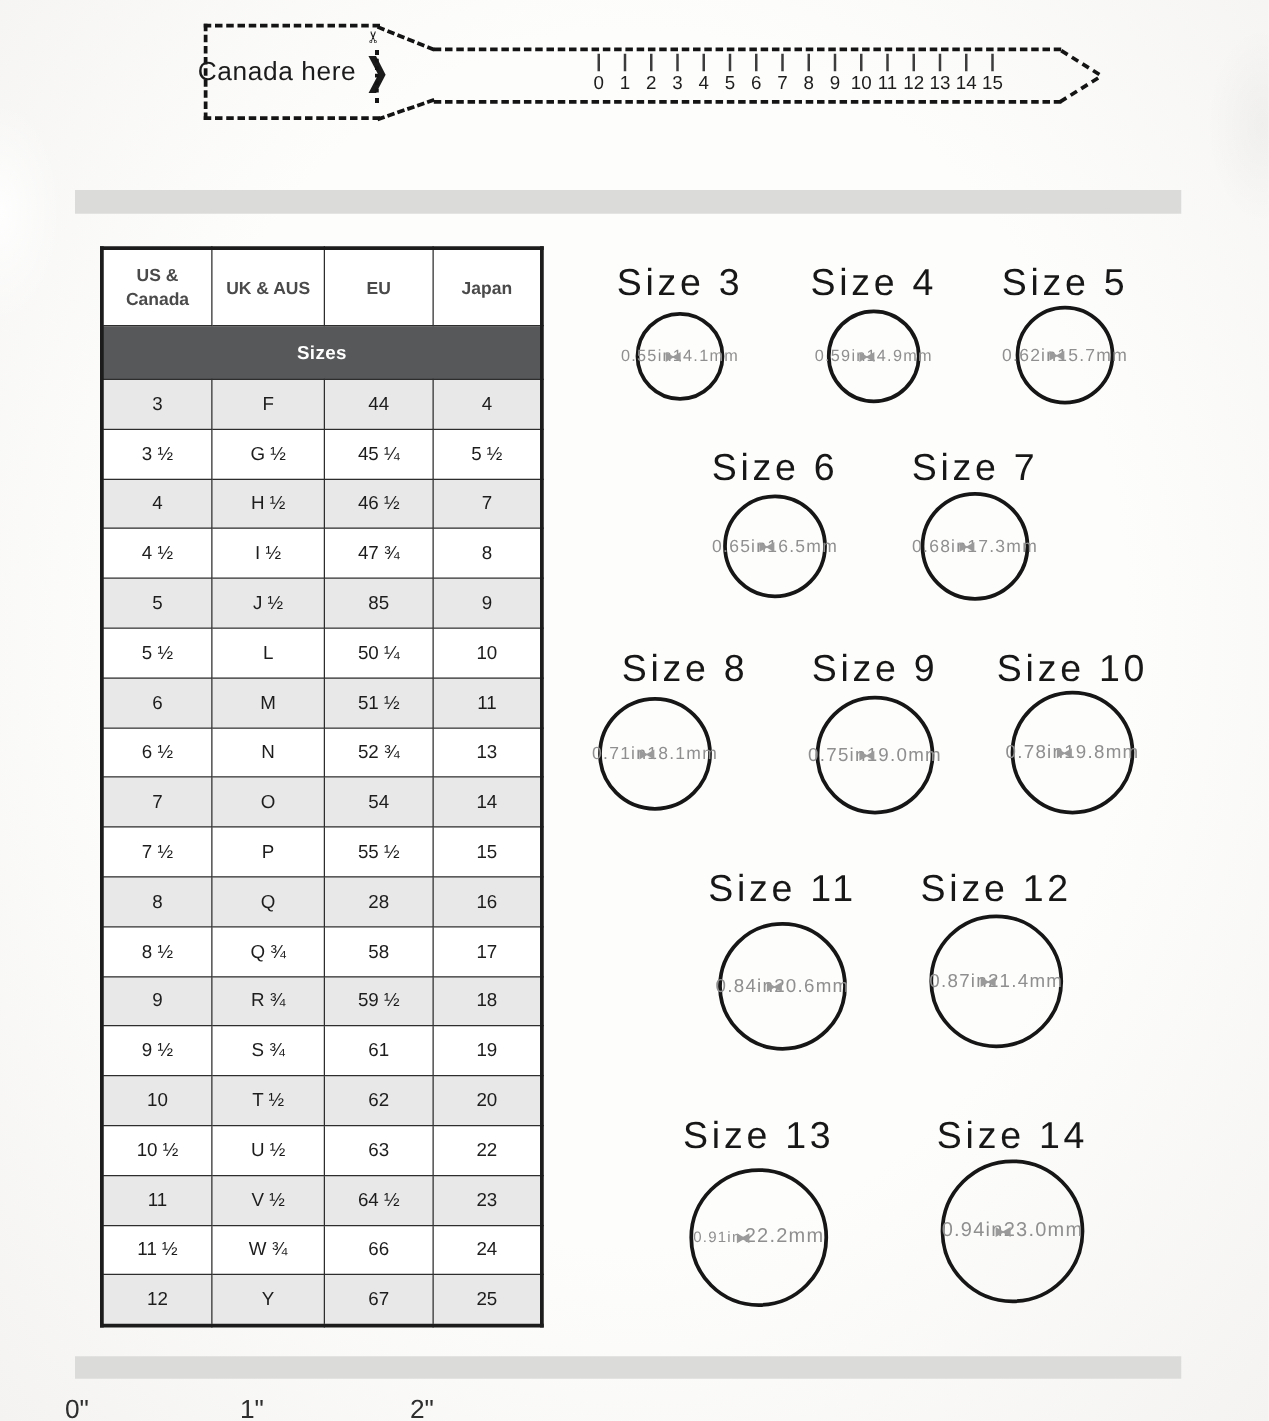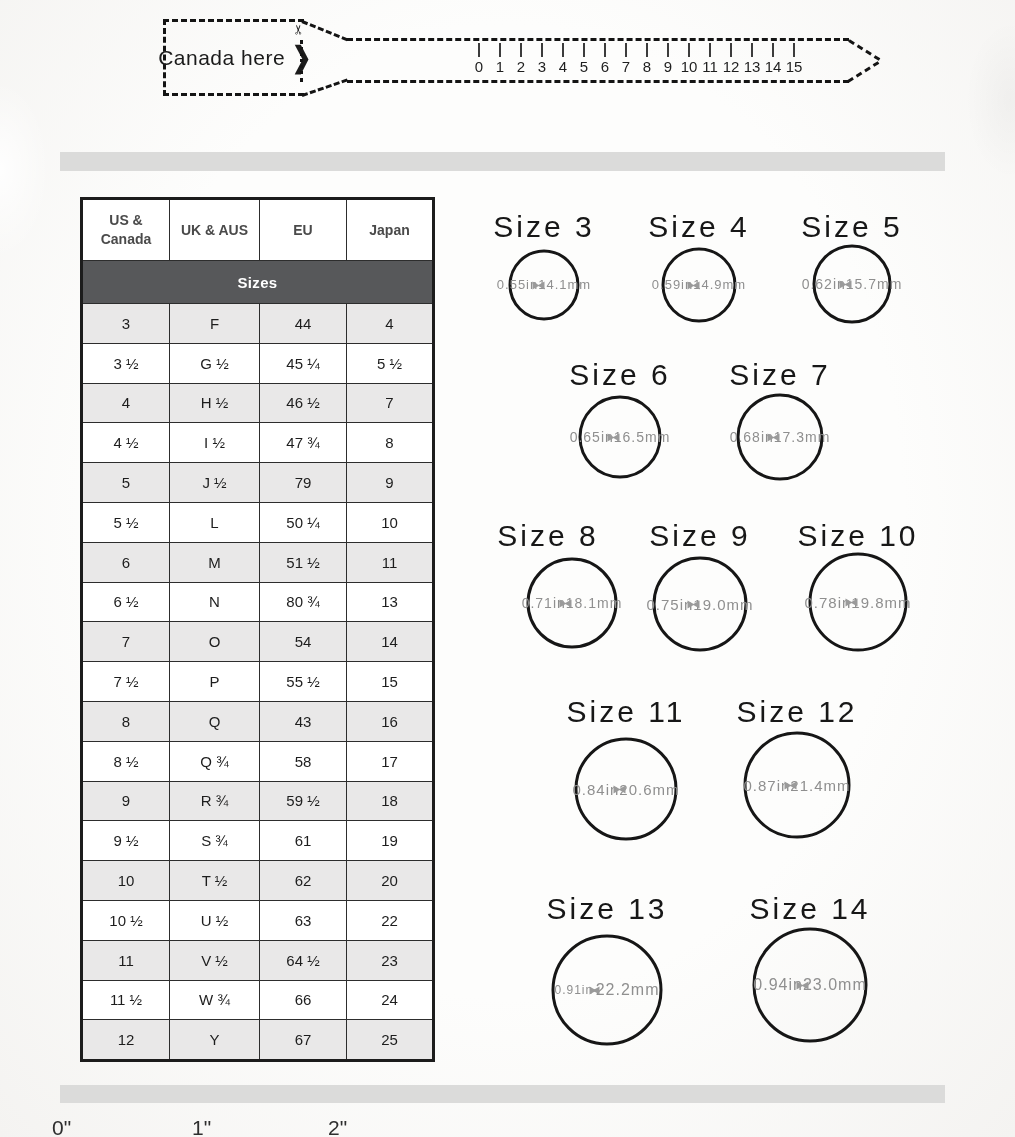--- a/index.html
+++ b/index.html
@@ -228,57 +228,57 @@
         </tr>
         <tr>
           <td>4 ½</td>
           <td>I ½</td>
           <td>47 ¾</td>
           <td>8</td>
         </tr>
         <tr>
           <td>5</td>
           <td>J ½</td>
-          <td>79</td>
+          <td>85</td>
           <td>9</td>
         </tr>
         <tr>
           <td>5 ½</td>
           <td>L</td>
           <td>50 ¼</td>
           <td>10</td>
         </tr>
         <tr>
           <td>6</td>
           <td>M</td>
           <td>51 ½</td>
           <td>11</td>
         </tr>
         <tr>
           <td>6 ½</td>
           <td>N</td>
-          <td>80 ¾</td>
+          <td>52 ¾</td>
           <td>13</td>
         </tr>
         <tr>
           <td>7</td>
           <td>O</td>
           <td>54</td>
           <td>14</td>
         </tr>
         <tr>
           <td>7 ½</td>
           <td>P</td>
           <td>55 ½</td>
           <td>15</td>
         </tr>
         <tr>
           <td>8</td>
           <td>Q</td>
-          <td>43</td>
+          <td>28</td>
           <td>16</td>
         </tr>
         <tr>
           <td>8 ½</td>
           <td>Q ¾</td>
           <td>58</td>
           <td>17</td>
         </tr>
         <tr>
           <td>9</td>
@@ -350,21 +350,21 @@
         <div class="ring-arrow" style="width: 69px;"></div>
         <div class="ring-mm" style="font-size: 14px;">16.5mm</div>
       </div>
       <div class="ring-title" style="left: 780px; top: 375px;">Size 7</div>
       <div class="ring-circle" style="left: 780px; top: 437px; width: 87px; height: 87px;">
         <div class="ring-in" style="font-size: 14px;">0.68in</div>
         <div class="ring-arrow" style="width: 73px;"></div>
         <div class="ring-mm" style="font-size: 14px;">17.3mm</div>
       </div>
       <div class="ring-title" style="left: 548px; top: 536px;">Size 8</div>
-      <div class="ring-circle" style="left: 572px; top: 603px; width: 91px; height: 91px;">
+      <div class="ring-circle" style="left: 524px; top: 603px; width: 91px; height: 91px;">
         <div class="ring-in" style="font-size: 14px;">0.71in</div>
         <div class="ring-arrow" style="width: 77px;"></div>
         <div class="ring-mm" style="font-size: 14px;">18.1mm</div>
       </div>
       <div class="ring-title" style="left: 700px; top: 536px;">Size 9</div>
       <div class="ring-circle" style="left: 700px; top: 604px; width: 95px; height: 95px;">
         <div class="ring-in" style="font-size: 15px;">0.75in</div>
         <div class="ring-arrow" style="width: 81px;"></div>
         <div class="ring-mm" style="font-size: 15px;">19.0mm</div>
       </div>

